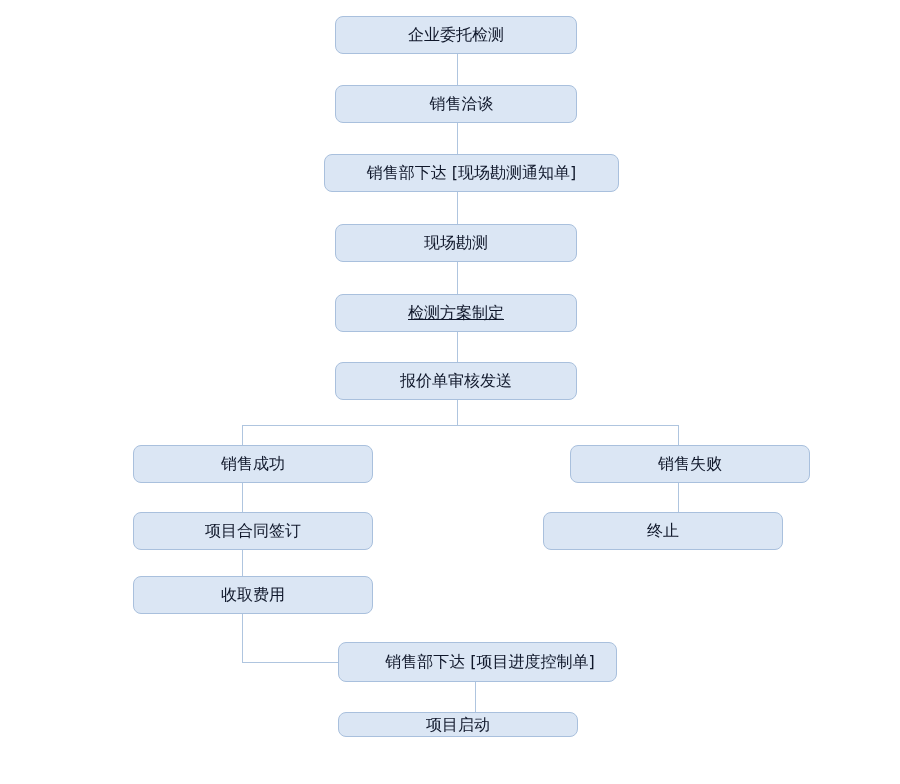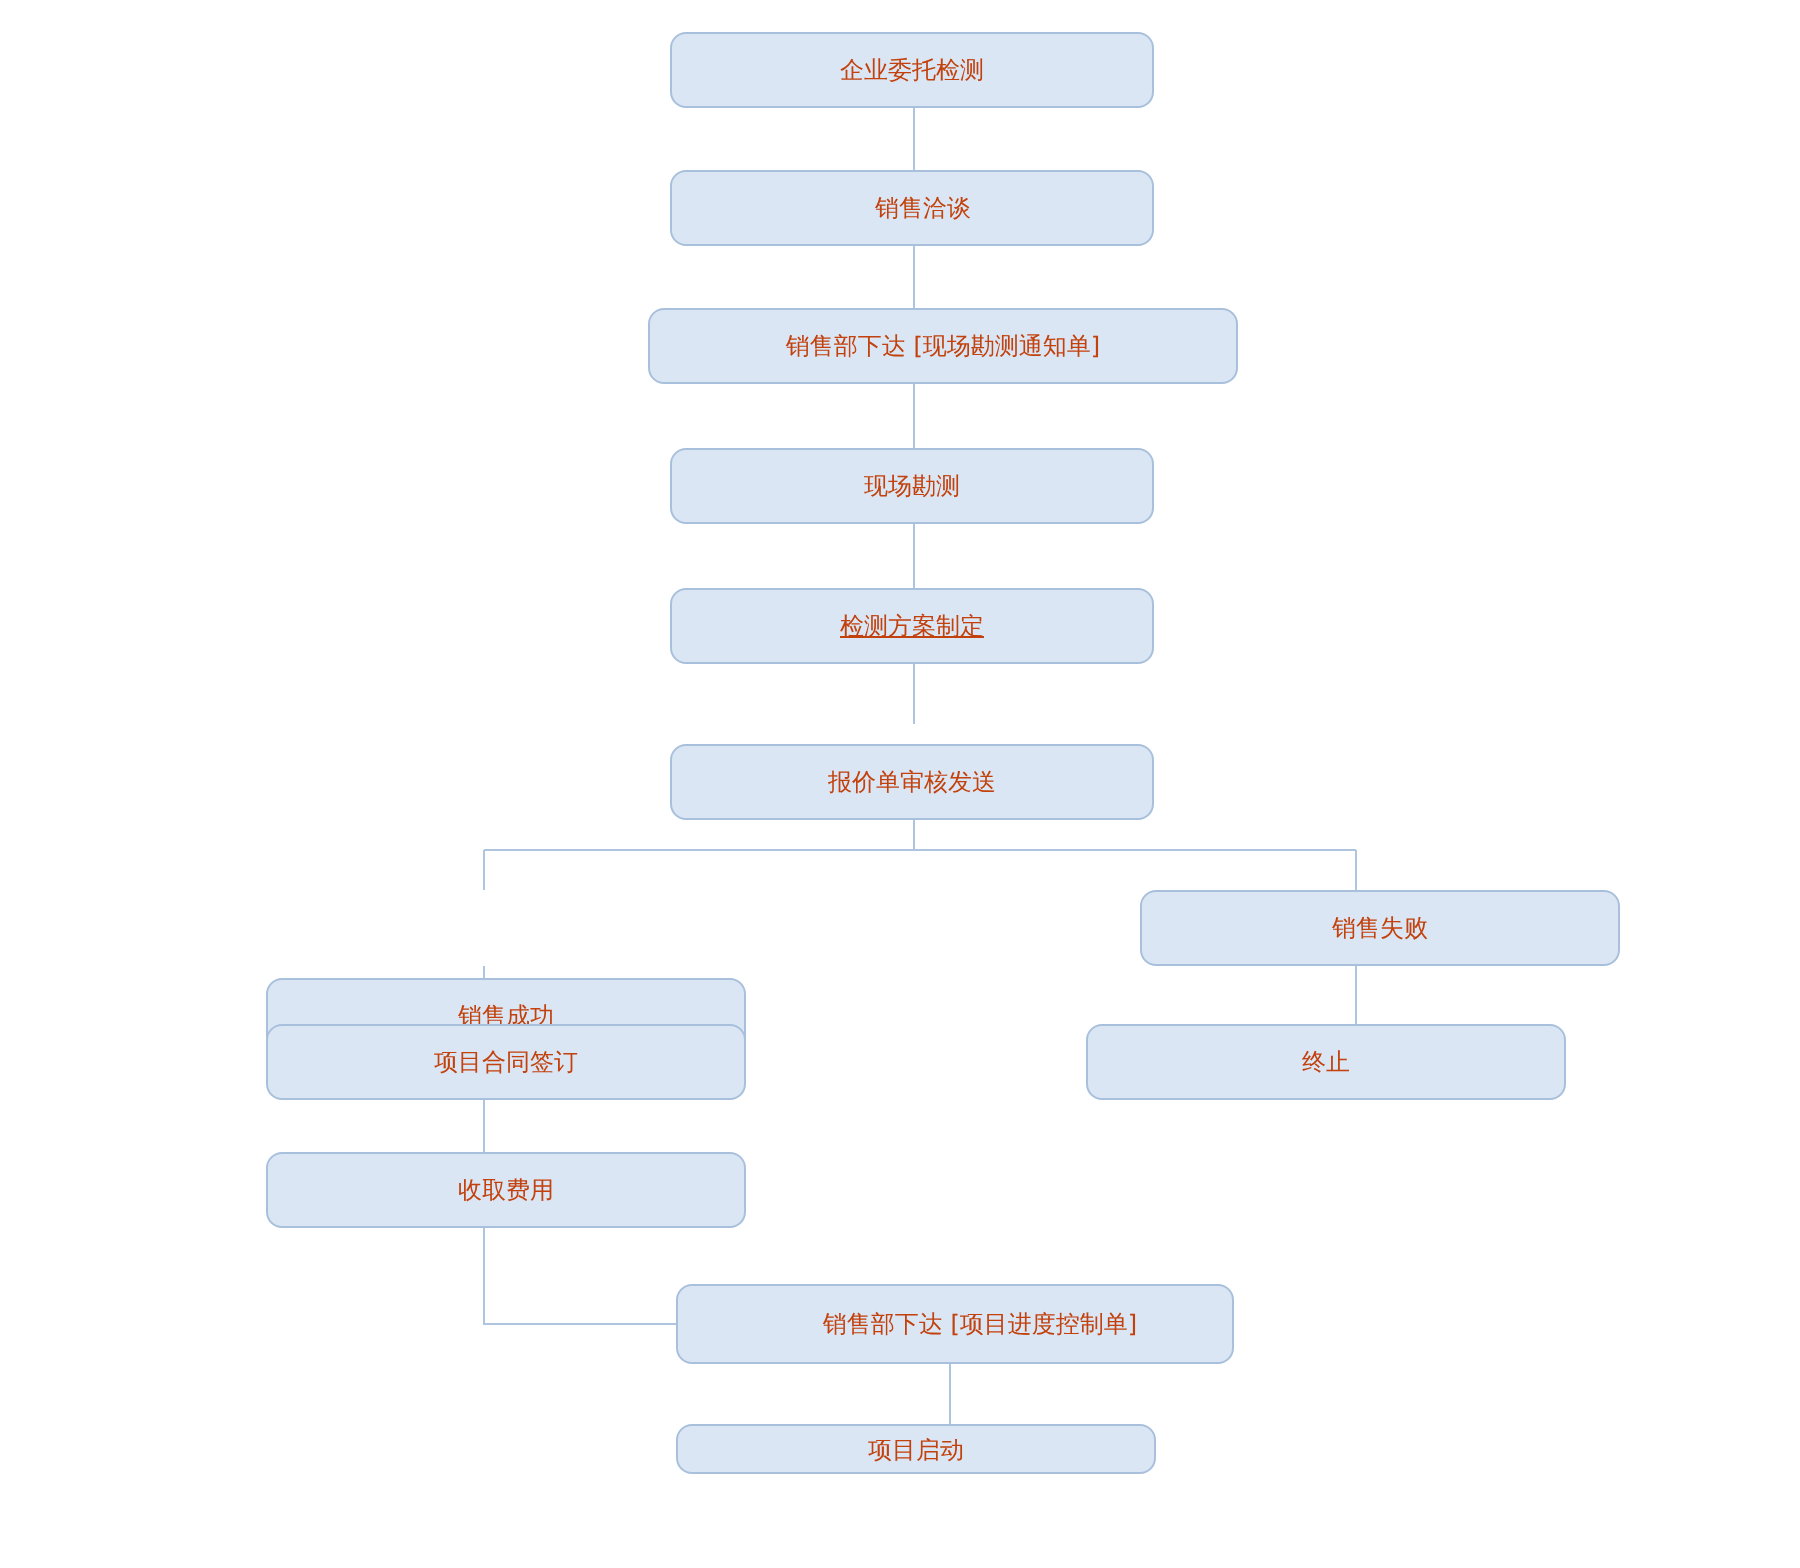--- a/index.html
+++ b/index.html
@@ -24,22 +24,22 @@
     stroke: #afc5df;
     stroke-width: 1;
     shape-rendering: crispEdges;
   }
   .node {
     position: absolute;
     box-sizing: border-box;
     background: #dbe6f4;
     border: 1px solid #a9c0dd;
     border-radius: 8px;
-    color: #c2410c;
-    font-size: 12px;
+    color: #0f172a;
+    font-size: 16px;
     line-height: 1;
     display: flex;
     align-items: center;
     justify-content: center;
     text-align: center;
     white-space: nowrap;
   }
 </style>
 </head>
 <body>
@@ -66,23 +66,23 @@
   <div class="node" style="left:335px; top:16px;  width:242px; height:38px;">企业委托检测</div>
 
   <div class="node" style="left:335px; top:85px;  width:242px; height:38px;padding-left:11px;">销售洽谈</div>
 
   <div class="node" style="left:324px; top:154px; width:295px; height:38px;">销售部下达 [现场勘测通知单]</div>
 
   <div class="node" style="left:335px; top:224px; width:242px; height:38px;">现场勘测</div>
 
   <div class="node" style="left:335px; top:294px; width:242px; height:38px;text-decoration:underline;">检测方案制定</div>
 
-  <div class="node" style="left:335px; top:372px; width:242px; height:38px;">报价单审核发送</div>
+  <div class="node" style="left:335px; top:362px; width:242px; height:38px;">报价单审核发送</div>
 
-  <div class="node" style="left:133px; top:445px; width:240px; height:38px;margin-top:44px;">销售成功</div>
+  <div class="node" style="left:133px; top:445px; width:240px; height:38px;">销售成功</div>
 
   <div class="node" style="left:570px; top:445px; width:240px; height:38px;">销售失败</div>
 
   <div class="node" style="left:133px; top:512px; width:240px; height:38px;">项目合同签订</div>
 
   <div class="node" style="left:543px; top:512px; width:240px; height:38px;">终止</div>
 
   <div class="node" style="left:133px; top:576px; width:240px; height:38px;">收取费用</div>
 
   <div class="node" style="left:338px; top:642px; width:279px; height:40px;padding-left:25px;">销售部下达 [项目进度控制单]</div>

